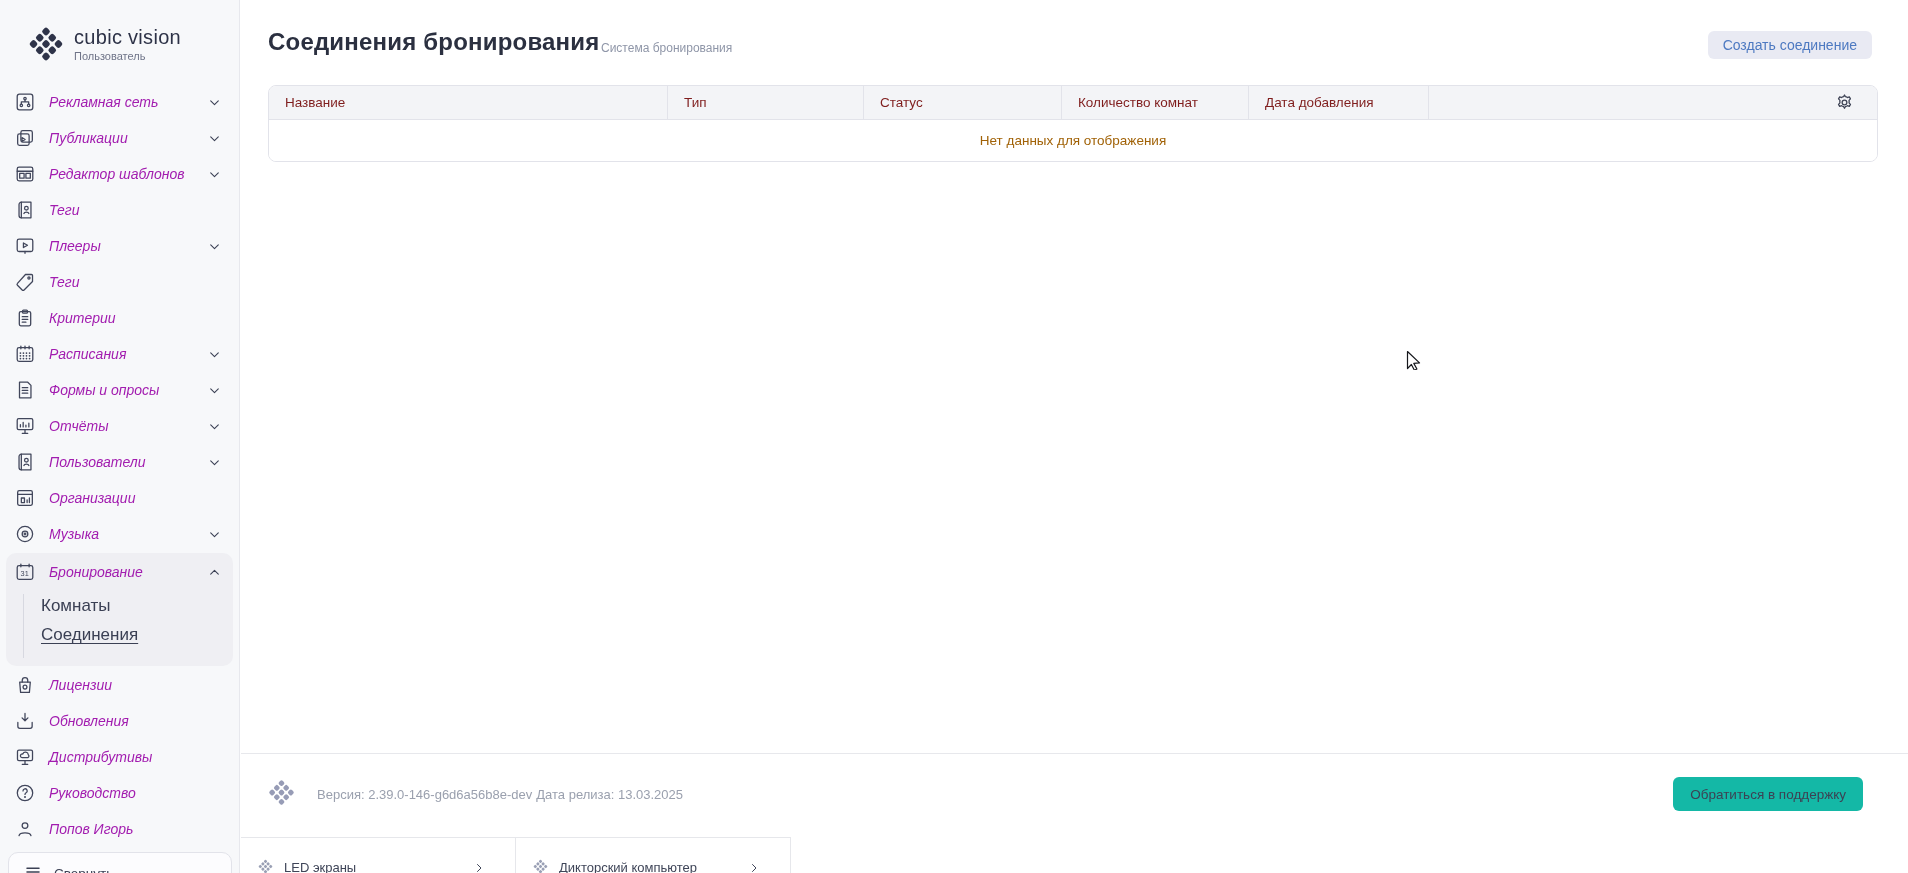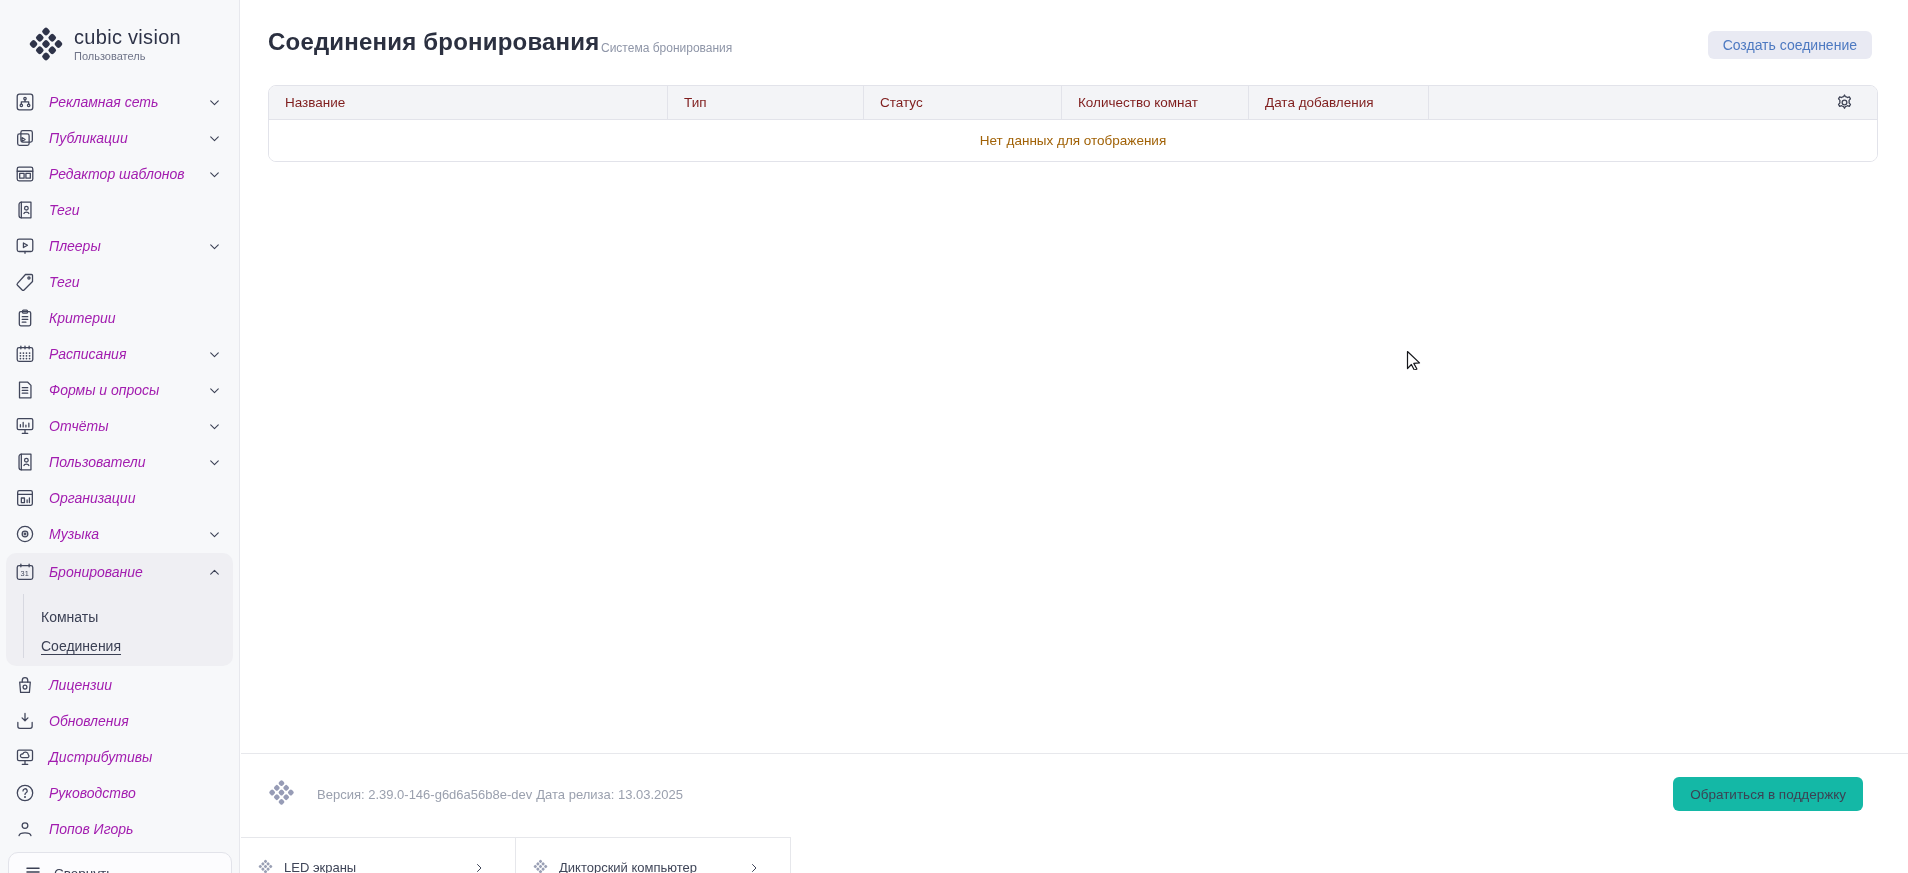--- a/index.html
+++ b/index.html
@@ -16,22 +16,22 @@
   .nav { position:absolute; top:84px; left:0; right:0; }
   .nav-item { height:36px; display:flex; align-items:center; gap:13px;
               padding:0 18px 0 13px; cursor:pointer; color:#3b4054; }
   .nav-item .ic { width:23px; height:23px; display:flex; align-items:center;
                   justify-content:center; color:#41465b; flex:0 0 23px; }
   .nav-item .lbl { font-size:14px; color:#a21caf; white-space:nowrap;font-style:italic; }
   .nav-item .chev { margin-left:auto; display:flex; color:#3b4054; }
   .group { background:#efeff3; border-radius:10px; margin:1px 6px; padding:1px 0 6px; }
   .group .nav-item { padding-left:7px; padding-right:12px;text-align:right; }
   .submenu { margin:4px 0 2px 17px; border-left:1px solid #d7d8e0; padding:2px 0 4px; }
-  .sub-item { height:29px; display:flex; align-items:flex-end; padding-left:17px;
-              font-size:14px; color:#3b4054; cursor:pointer; }
+  .sub-item { height:29px; display:flex; align-items:flex-start; padding-left:17px;
+              font-size:17px; color:#3b4054; cursor:pointer; }
   .sub-item.active .sub-lbl { text-decoration:underline; text-underline-offset:3px; }
   .collapse-btn { position:absolute; left:8px; width:224px; top:852px; height:42px;
                   background:#fcfcfe; border:1px solid #e2e3ea; border-radius:10px;
                   display:flex; align-items:center; gap:12px; padding:0 15px;
                   font-size:13.5px; color:#3b4054; cursor:pointer; }
 
   
   .main { position:absolute; left:241px; top:0; right:0; bottom:0; background:#fff; }
   .page-title { position:absolute; left:27px; top:28px; font-size:24px; font-weight:700;
                 color:#2b3040; letter-spacing:.2px; }

